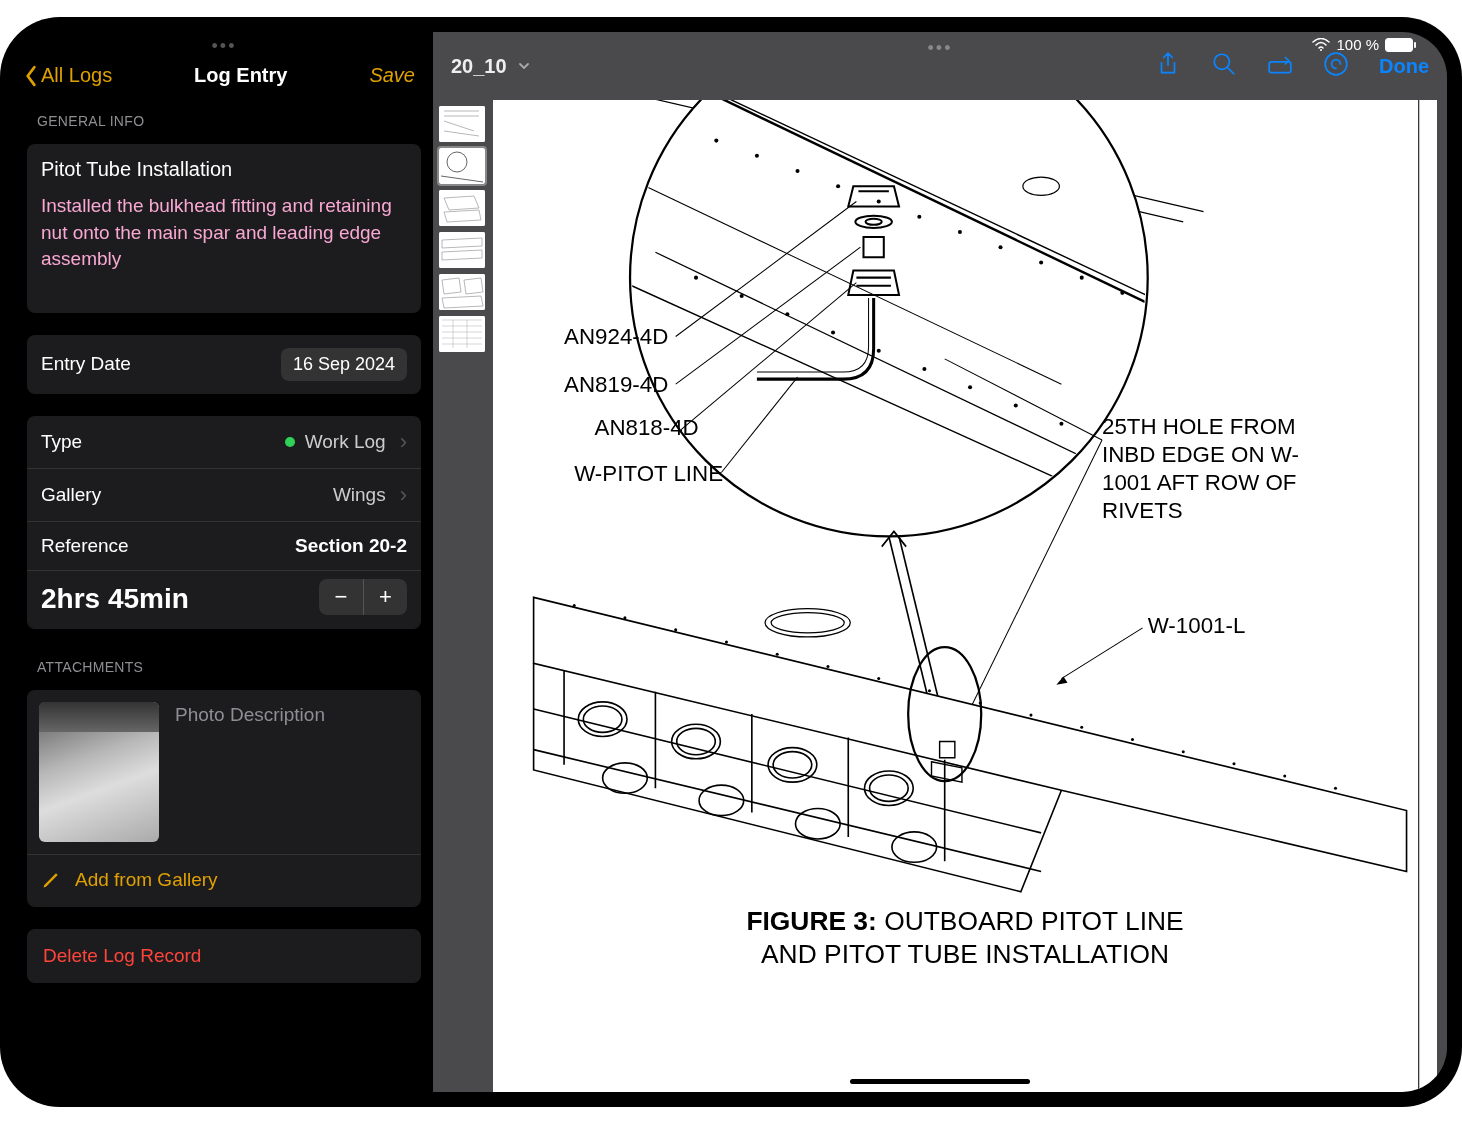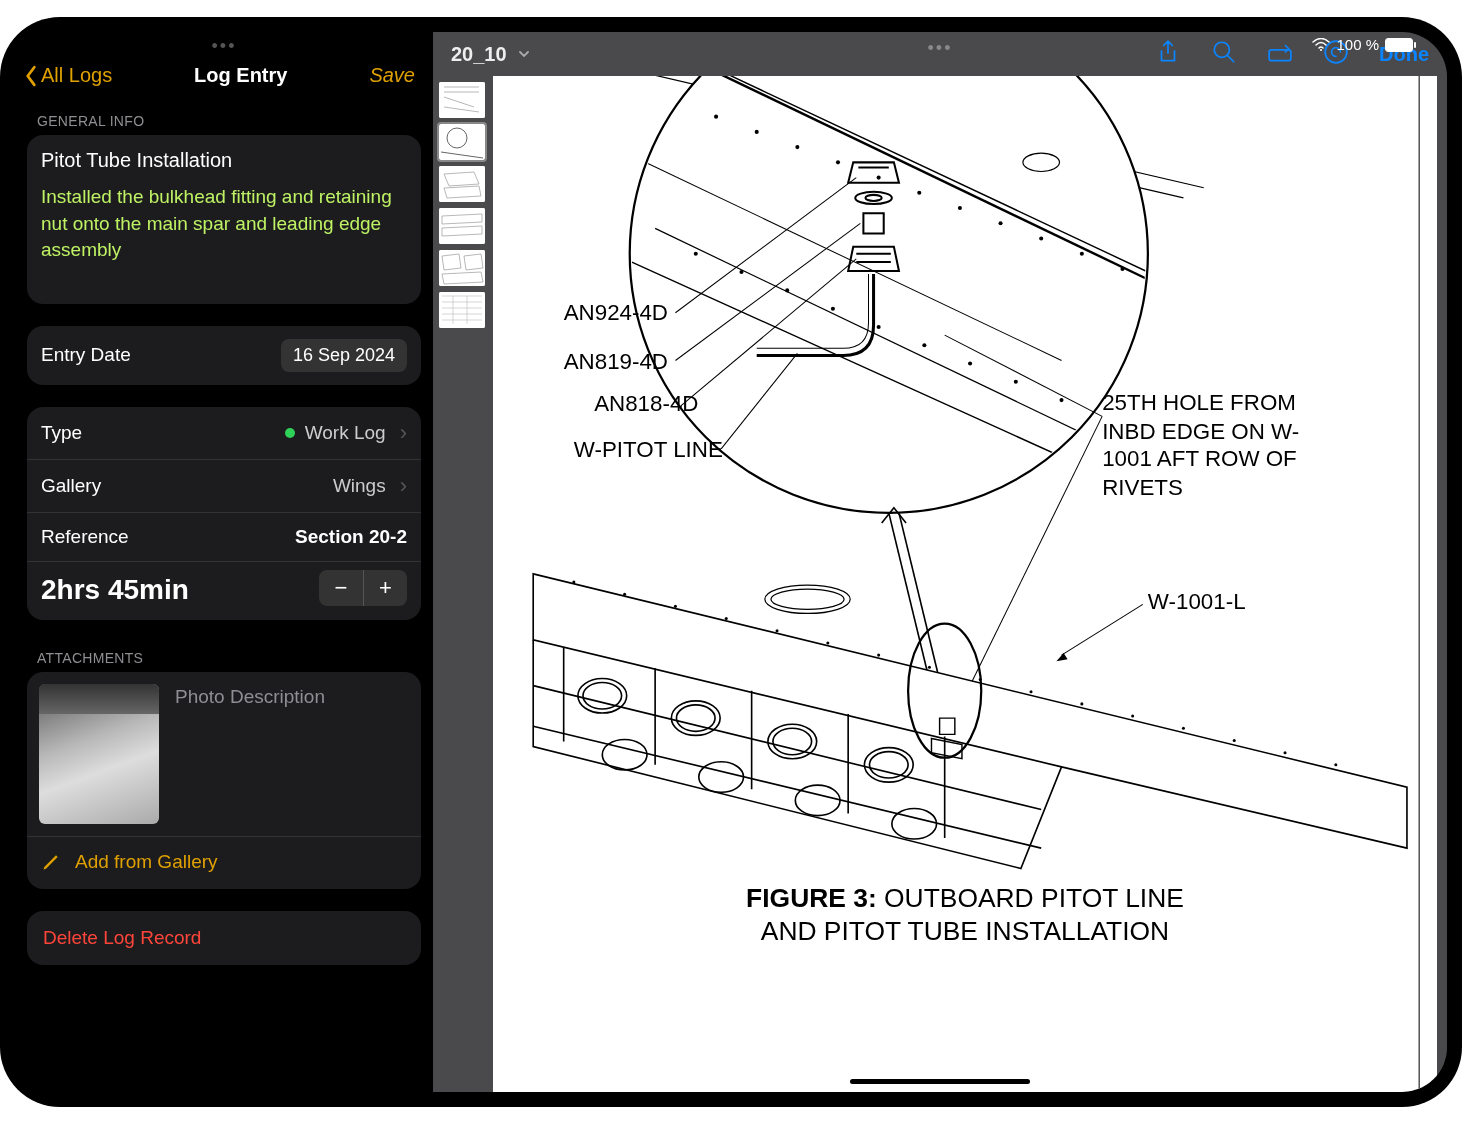--- a/index.html
+++ b/index.html
@@ -27,25 +27,25 @@
   }
   .lp-back { color: #E0A100; display: flex; align-items: center; gap: 2px; font-size: 20px;}
   .lp-back svg { width: 16px; height: 22px;}
   .lp-title { color: #fff; font-weight: 600; font-size: 20px;}
   .lp-save { color: #E0A100; font-size: 20px; font-style: italic;}
   
   .lp-scroll { flex:1; overflow:hidden; padding:0 12px 12px 12px;}
   
   .section-header { color: #8E8E93; font-size: 14px; text-transform: uppercase; padding: 8px 10px 6px 10px; letter-spacing: 0.3px;}
   
-  .card { background: #1C1C1E; border-radius: 16px; margin-bottom: 22px; overflow: hidden;}
+  .card { background: #1C1C1E; border-radius: 8px; margin-bottom: 22px; overflow: hidden; margin-top: 9px;}
   .card-pad { padding: 14px 14px;}
   
   .entry-title-txt { color:#fff; font-size:20px; margin-bottom:12px;}
-  .entry-body-txt { color:#bef264; font-size:19px; line-height:1.4;}
+  .entry-body-txt { color:#f9a8d4; font-size:19px; line-height:1.4;}
   .entry-body-pad { padding-bottom: 40px;}
   
   .row { display:flex; align-items:center; justify-content:space-between; padding:13px 14px; font-size:20px; color:#fff;}
   .row + .row { border-top:1px solid #333;}
   .row .label { color:#fff; font-size:19px;}
   .row .val { color:#ccc; font-size:19px; display:flex; align-items:center; gap:10px;text-align:right;}
   .row .val.strong { color:#fff; font-weight:600;}
   .pill-date { background:#333; color:#fff; padding:6px 12px; border-radius:8px; font-size:18px;}
   .chev { color:#555; font-size:22px; font-weight:300; margin-left:4px;}
   .dot-green { width:10px; height:10px; background:#30D158; border-radius:50%; display:inline-block;}
@@ -65,21 +65,21 @@
   .photo-desc { color:#8E8E93; font-size:19px; padding-top:2px;}
   .add-gallery { display:flex; align-items:center; gap:14px; color:#E0A100; padding:14px 4px 4px 4px; font-size:19px; border-top:1px solid #333; margin:12px -12px 0 -12px; padding-left:14px;}
   .add-gallery svg { width:20px; height:20px;}
   
   .delete-btn { color:#FF453A; padding:16px; font-size:19px;}
   
   
   .right-panel {
     flex:1; height:100%; background:#4A4A4C; display:flex; flex-direction:column; position:relative;
   }
-  .rp-topbar { height:44px; display:flex; align-items:center; justify-content:space-between; padding:0 18px; color:#eee;}
+  .rp-topbar { height:68px; display:flex; align-items:center; justify-content:space-between; padding:0 18px; color:#eee;}
   .rp-left { display:flex; align-items:center; gap:10px; flex:1;}
   .rp-grabber { position:absolute; left:50%; transform:translateX(-50%); top:6px; color:#888; letter-spacing:2px; font-size:18px;}
   .rp-docname { color:#eee; font-size:20px; font-weight:600;}
   .rp-dropdown-chev { color:#aaa; font-size:14px;}
   .rp-icons { display:flex; align-items:center; gap:30px;}
   .rp-icons .ico { color:#0A84FF; }
   .rp-icons .ico svg { width:26px; height:26px; stroke:#0A84FF; fill:none; stroke-width:1.6;}
   .rp-done { color:#0A84FF; font-size:20px; font-weight:600;}
   .rp-status { position:absolute; right:34px; top:4px; display:flex; align-items:center; gap:6px; color:#fff; font-size:15px;}
   .batt { width:28px; height:14px; border:1.5px solid #fff; border-radius:3px; position:relative;}

